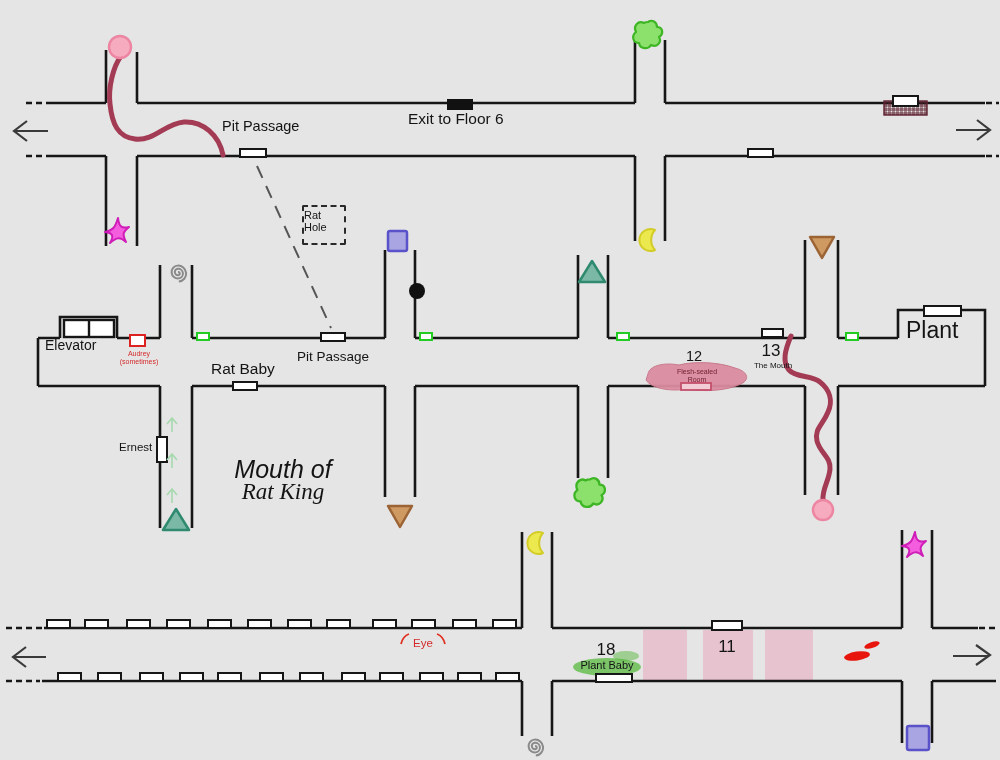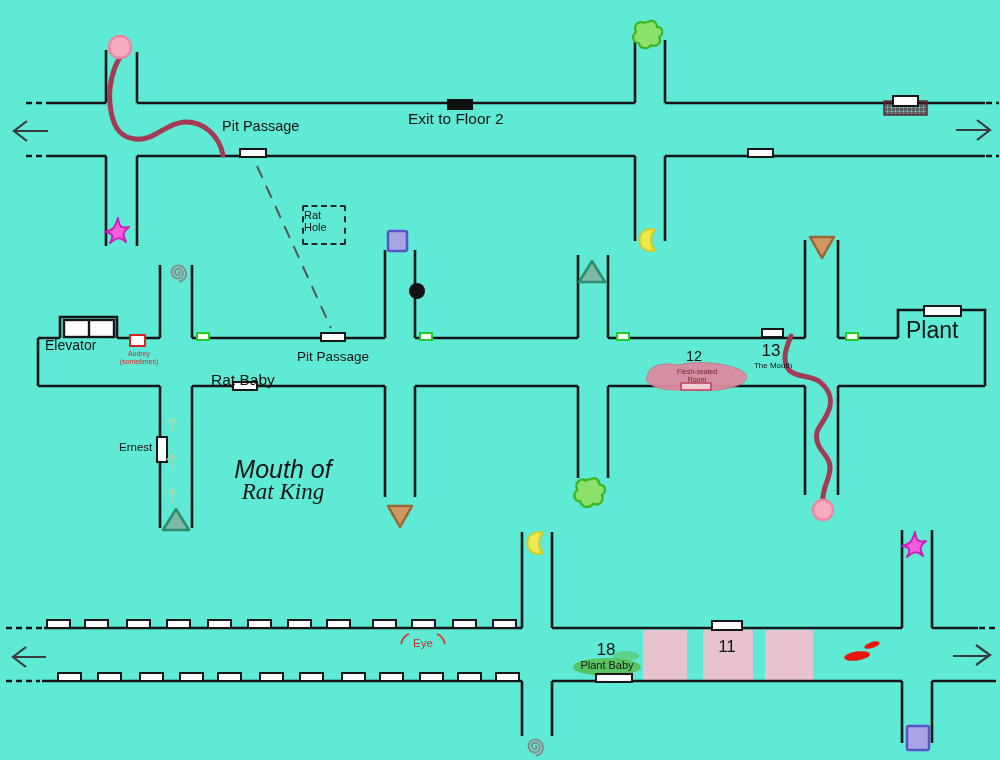--- a/index.html
+++ b/index.html
@@ -1,16 +1,16 @@
 <!DOCTYPE html>
 <html><head>
 <meta charset="utf-8">
 <style>
   html,body{margin:0;padding:0;background:#fff;}
-  .map{position:relative;width:1000px;height:760px;background:#5eead4;overflow:hidden;
+  .map{position:relative;width:1000px;height:760px;background:#e5e5e5;overflow:hidden;
        font-family:"Liberation Sans",sans-serif;}
   .map svg{position:absolute;left:0;top:0;}
   .lbl{position:absolute;color:#141414;white-space:nowrap;line-height:1.05;}
   .ctr{transform:translateX(-50%);}
   .red{color:#d42a2a;}
   .italic{font-style:italic;}
   .rat-hole-box{position:absolute;left:302px;top:205px;width:40px;height:34px;
       border:2px dashed #2a2a2a;border-radius:2px;text-align:left;
       font-size:11px;padding-top:2px;color:#141414;}
 </style>
@@ -183,32 +183,32 @@
 
   <g transform="translate(650,240)">
     <path d="M5 -10 A11 11 0 1 0 5 10 A15 15 0 0 1 5 -10 Z" fill="#ece94f" stroke="#d3cc28" stroke-width="2" stroke-linejoin="round"></path>
   </g>
   <g transform="translate(538,543)">
     <path d="M5 -10 A11 11 0 1 0 5 10 A15 15 0 0 1 5 -10 Z" fill="#ece94f" stroke="#d3cc28" stroke-width="2" stroke-linejoin="round"></path>
   </g>
 </svg>
 
 <div class="lbl" style="left:222px;top:119px;font-size:14.5px;">Pit Passage</div>
-<div class="lbl" style="left:408px;top:111px;font-size:15.5px;">Exit to Floor 2</div>
+<div class="lbl" style="left:408px;top:111px;font-size:15.5px;">Exit to Floor 6</div>
 
 <div class="rat-hole-box">
   <div>Rat</div>
   <div>Hole</div>
 </div>
 
 <div class="lbl" style="left:45px;top:338px;font-size:14px;">Elevator</div>
 <div class="lbl ctr red" style="left:139px;top:350px;font-size:7px;">Audrey</div>
 <div class="lbl ctr red" style="left:139px;top:358px;font-size:7px;">(sometimes)</div>
 
-<div class="lbl" style="left:211px;top:372px;font-size:15.5px;text-align:center;">Rat Baby</div>
+<div class="lbl" style="left:211px;top:361px;font-size:15.5px;text-align:center;">Rat Baby</div>
 <div class="lbl" style="left:297px;top:350px;font-size:13.5px;">Pit Passage</div>
 <div class="lbl" style="left:119px;top:441px;font-size:11.5px;">Ernest</div>
 
 <div class="lbl ctr italic" style="left:283px;top:456px;font-size:25px;">Mouth of</div>
 <div class="lbl ctr italic" style="left:283px;top:480px;font-size:23px;font-family:Liberation Serif, serif;">Rat King</div>
 
 <div class="lbl ctr" style="left:694px;top:349px;font-size:14.5px;text-align:center;">12</div>
 <div class="lbl ctr" style="left:697px;top:368px;font-size:7px;color:#6e1c2c;">Flesh-sealed</div>
 <div class="lbl ctr" style="left:697px;top:376px;font-size:7px;color:#6e1c2c;">Room</div>
 

